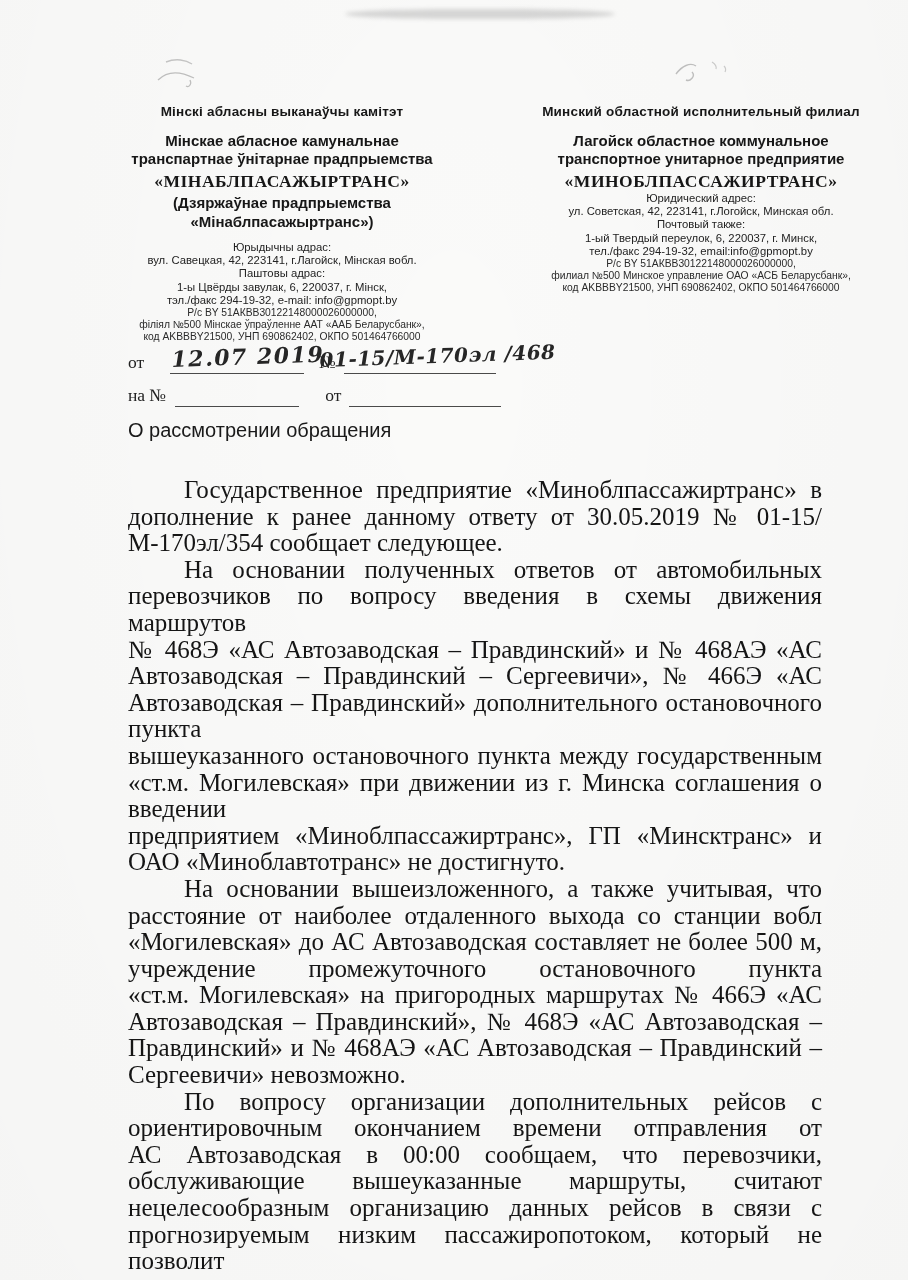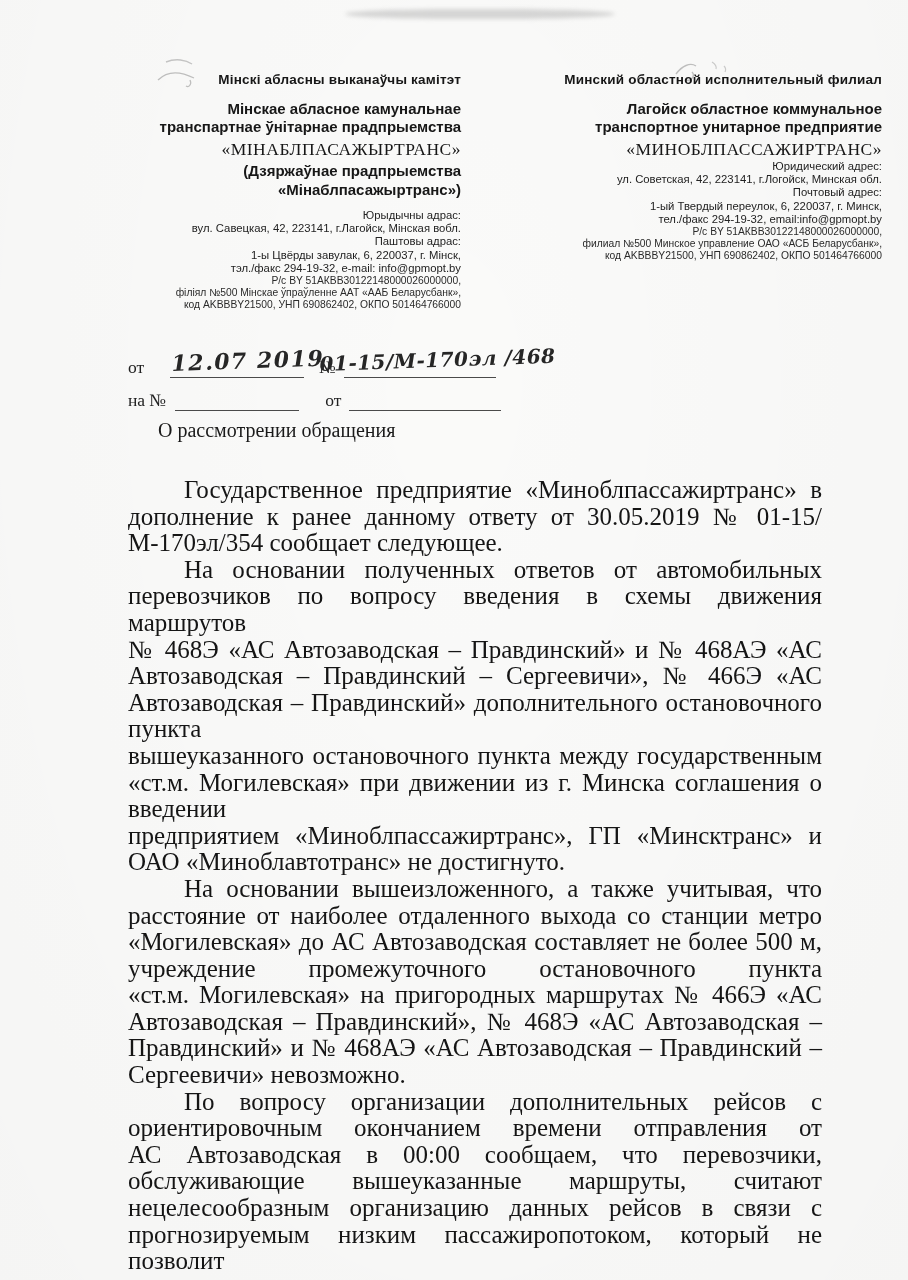--- a/index.html
+++ b/index.html
@@ -19,55 +19,55 @@
   }
   
   .smudge {
     position: absolute; left: 345px; top: 9px; width: 270px; height: 10px;
     background: #9b9b9b; opacity: 0.38; border-radius: 50% / 60%;
     filter: blur(2px);
   }
   .pencil { position: absolute; opacity: 0.55; }
 
   
-  .letterhead-col { position: absolute; top: 72px; text-align: right; color: #171717; }
+  .letterhead-col { position: absolute; top: 104px; text-align: center; color: #171717; }
   .col-left  { left: 103px; width: 358px; }
   .col-right { left: 520px; width: 362px; }
   .authority { font-size: 13.5px; font-weight: bold; letter-spacing: .2px; margin-bottom: 13px; }
   .orgline   { font-size: 15px;  font-weight: bold; line-height: 18px; }
-  .orgname   { font-size: 17.5px; font-weight: normal; font-family: "Liberation Serif", serif; letter-spacing: .5px; margin-top: 3px; }
+  .orgname   { font-size: 17.5px; font-weight: bold; font-family: "Liberation Serif", serif; letter-spacing: .5px; margin-top: 3px; }
   .subline   { font-size: 15px; font-weight: bold; line-height: 18.5px; }
   .sub-wrap  { margin-top: 2px; margin-bottom: 10px; }
   .addrline  { font-size: 11.3px; line-height: 13.2px; color: #222; }
   .bankline  { font-size: 10.3px; line-height: 11.8px; color: #2a2a2a; }
 
   
   .refblock { position: absolute; left: 128px; top: 352px; width: 440px;
               font-family: "Liberation Serif", serif; font-size: 17.5px; color: #222; }
-  .refrow { display: flex; align-items: flex-end; height: 26px; margin-bottom: 7px; }
+  .refrow { display: flex; height: 26px; margin-bottom: 7px; }
   .reflabel { white-space: nowrap; }
   .uline { display: inline-block; border-bottom: 1.4px solid #4a4a4a; height: 22px; position: relative; }
   .u-date   { width: 134px; margin-left: 26px; }
   .u-number { width: 152px; margin-left: 8px; }
   .u-reply  { width: 124px; margin-left: 9px; }
   .u-reply-from { width: 152px; margin-left: 8px; }
   .gap-no   { margin-left: 15px; }
   .gap-from { margin-left: 26px; }
   .hand {
     position: absolute; bottom: 1px; white-space: nowrap;
     font-family: "DejaVu Serif", serif; font-style: italic; font-weight: 600;
     color: #262626; transform: rotate(-2deg); transform-origin: left bottom;
     letter-spacing: 1.5px;
   }
   .hand-date   { left: 2px; font-size: 22px; }
   .hand-number { left: -24px; font-size: 20px; letter-spacing: 0.5px; }
 
   
   .subject { position: absolute; left: 128px; top: 419px;
-             font-family: Liberation Serif, serif; font-size: 20px; color: #1a1a1a; margin-left: 30px; }
+             font-family: Liberation Sans, sans-serif; font-size: 20px; color: #1a1a1a; }
   .letter-body { position: absolute; left: 128px; top: 477px; width: 694px;
                  font-family: "Liberation Serif", serif; font-size: 25px; color: #151515; }
   .line { line-height: 26.6px; text-align: justify; text-align-last: justify; }
   .line.last  { text-align-last: left; }
   .line.first { text-indent: 56px; }
 </style>
 </head>
 <body>
 
 <div class="page">
@@ -112,21 +112,21 @@
   <div class="letterhead-col col-right">
     <div class="authority">Минский областной исполнительный филиал</div>
     <div>
         <div class="orgline">Лагойск областное коммунальное</div>
         <div class="orgline">транспортное унитарное предприятие</div>
       </div>
     <div class="orgname">«МИНОБЛПАССАЖИРТРАНС»</div>
     <div>
         <div class="addrline">Юридический адрес:</div>
         <div class="addrline">ул. Советская, 42, 223141, г.Логойск, Минская обл.</div>
-        <div class="addrline">Почтовый адрес:</div>
+        <div class="addrline">Почтовый также:</div>
         <div class="addrline">1-ый Твердый переулок, 6, 220037, г. Минск,</div>
         <div class="addrline">тел./факс 294-19-32, email:info@gpmopt.by</div>
       </div>
     <div>
         <div class="bankline">Р/с BY 51АКВВ30122148000026000000,</div>
         <div class="bankline">филиал №500 Минское управление ОАО «АСБ Беларусбанк»,</div>
         <div class="bankline">код AKBBBY21500, УНП 690862402, ОКПО 501464766000</div>
       </div>
   </div>
 
@@ -158,21 +158,21 @@
       <div class="line first">На основании полученных ответов от автомобильных</div>
       <div class="line">перевозчиков по вопросу введения в схемы движения маршрутов</div>
       <div class="line">№ 468Э «АС Автозаводская – Правдинский» и № 468АЭ «АС</div>
       <div class="line">Автозаводская – Правдинский – Сергеевичи», № 466Э «АС</div>
       <div class="line">Автозаводская – Правдинский» дополнительного остановочного пункта</div>
       <div class="line">вышеуказанного остановочного пункта между государственным</div>
       <div class="line">«ст.м. Могилевская» при движении из г. Минска соглашения о введении</div>
       <div class="line">предприятием «Миноблпассажиртранс», ГП «Минсктранс» и</div>
       <div class="line last">ОАО «Миноблавтотранс» не достигнуто.</div>
       <div class="line first">На основании вышеизложенного, а также учитывая, что</div>
-      <div class="line">расстояние от наиболее отдаленного выхода со станции метро</div>
+      <div class="line">расстояние от наиболее отдаленного выхода со станции вобл</div>
       <div class="line">«Могилевская» до АС Автозаводская составляет не более 500 м,</div>
       <div class="line">учреждение промежуточного остановочного пункта</div>
       <div class="line">«ст.м. Могилевская» на пригородных маршрутах № 466Э «АС</div>
       <div class="line">Автозаводская – Правдинский», № 468Э «АС Автозаводская –</div>
       <div class="line">Правдинский» и № 468АЭ «АС Автозаводская – Правдинский –</div>
       <div class="line last">Сергеевичи» невозможно.</div>
       <div class="line first">По вопросу организации дополнительных рейсов с</div>
       <div class="line">ориентировочным окончанием времени отправления от</div>
       <div class="line">АС Автозаводская в 00:00 сообщаем, что перевозчики,</div>
       <div class="line">обслуживающие вышеуказанные маршруты, считают</div>

